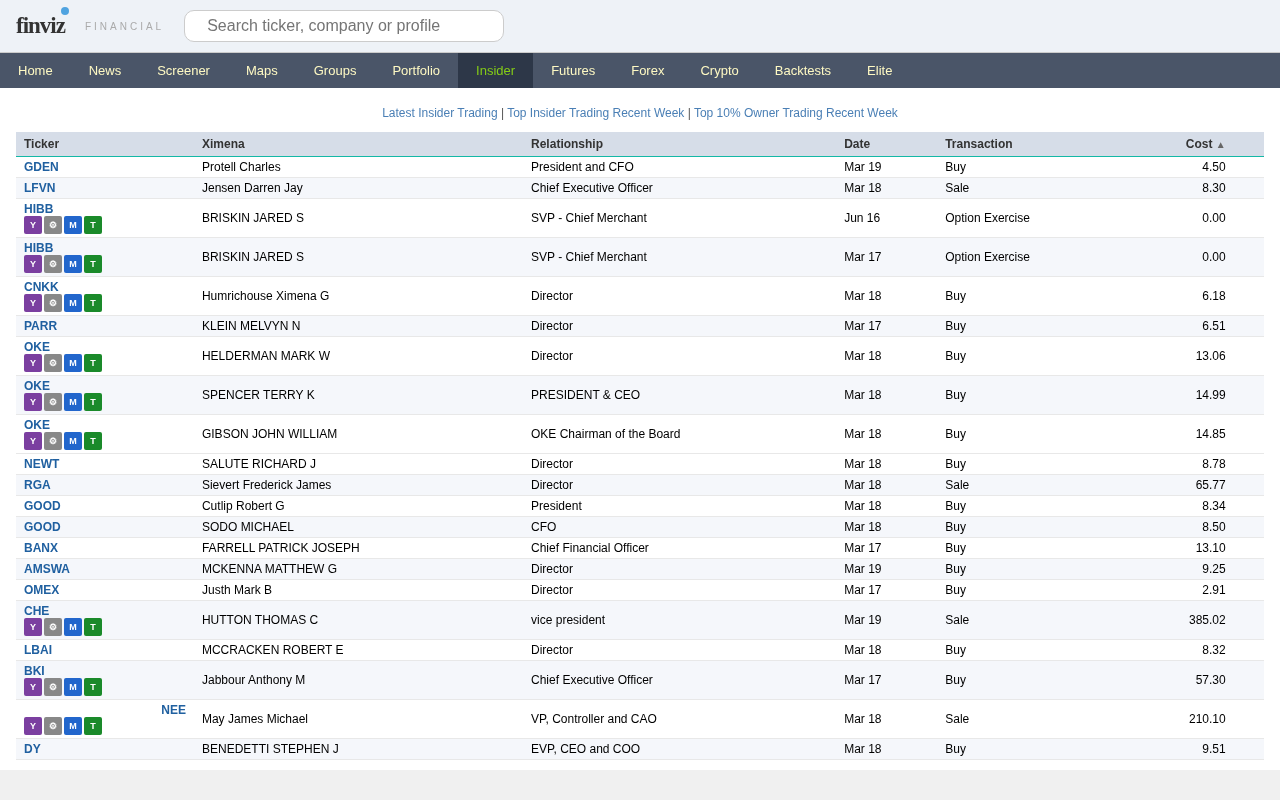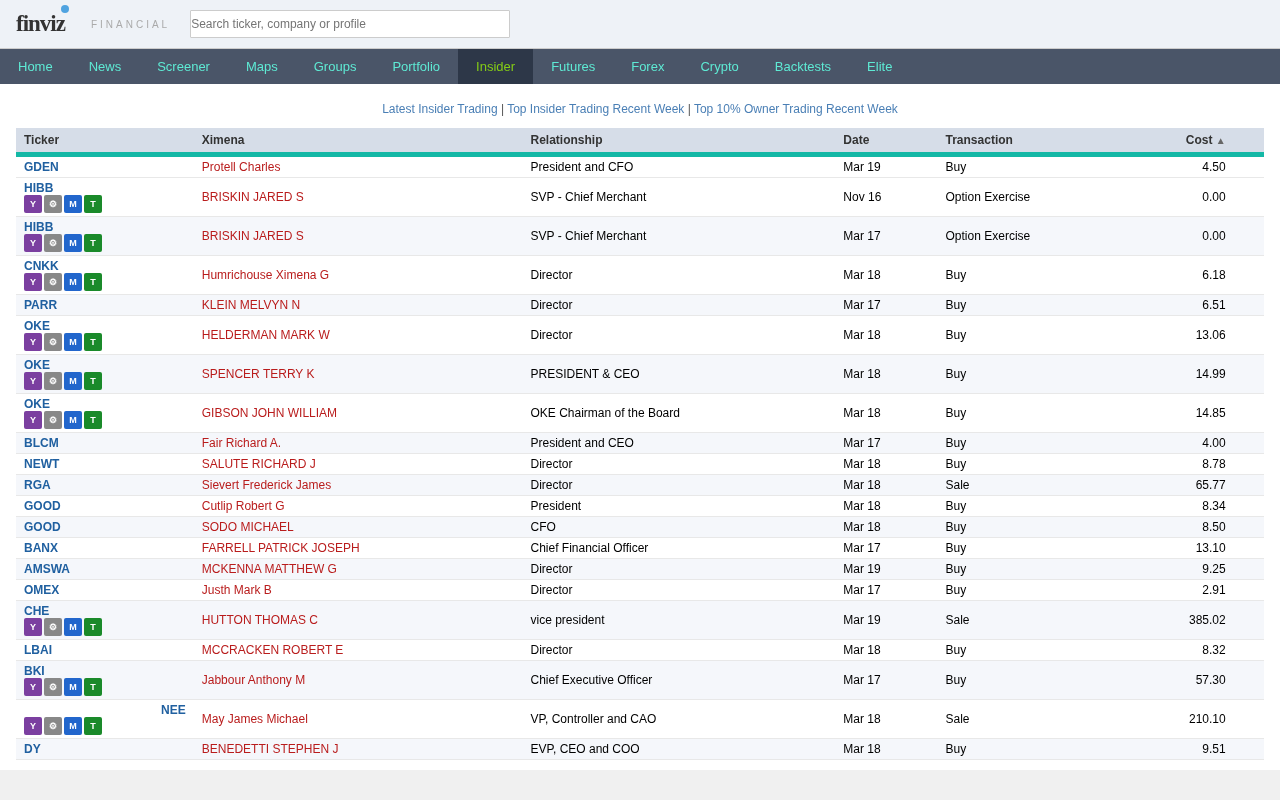--- a/index.html
+++ b/index.html
@@ -31,21 +31,21 @@
     }
 
     
     #navbar {
       background: #4a5568;
       display: flex;
       align-items: stretch;
     }
     .nav-item {
       padding: 10px 18px;
-      color: #5eead4;
+      color: #fef9c3;
       font-size: 13px;
       cursor: pointer;
       text-decoration: none;
       display: flex;
       align-items: center;
     }
     .nav-item.active { background: #2d3748; color: #84cc16; }
 
     
     #content {
@@ -69,35 +69,35 @@
       border-collapse: collapse;
       margin-top: 4px;
     }
     #insider-table th {
       background: #d6dde8;
       text-align: left;
       padding: 5px 8px;
       font-size: 12px;
       font-weight: bold;
       color: #333;
-      border-bottom: 5px solid #14b8a6;
+      border-bottom: 1px solid #14b8a6;
       white-space: nowrap;
     }
     #insider-table th.right { text-align: right; }
     #insider-table td {
       padding: 3px 8px;
       border-bottom: 1px solid #e8e8e8;
       font-size: 12px;
       vertical-align: middle;
     }
     .row-white { background: #ffffff; }
     .row-light { background: #f5f7fb; }
 
     .ticker-link { color: #2060a0; font-weight: bold; text-decoration: none; }
-    .owner-link { color: #b91c1c; text-decoration: none; }
+    .owner-link { color: #000000; text-decoration: none; }
 
     .icon-group { display: flex; gap: 2px; align-items: center; }
     .icon-btn {
       display: inline-flex; align-items: center; justify-content: center;
       width: 18px; height: 18px;
       border-radius: 2px;
       font-size: 9px;
       font-weight: bold;
       cursor: pointer;
     }
@@ -112,23 +112,23 @@
     .sort-icon { color: #666; font-size: 10px; }
   </style>
 </head>
 <body>
 
 <div id="header">
   <div id="logo">
     <span style="font-size:23px;font-weight:bold;color:#333;font-family:Georgia,serif;letter-spacing:-1px;">
       fin<span style="position:relative;">viz<span style="display:inline-block;width:8px;height:8px;background:#4fa3e0;border-radius:50%;position:absolute;top:-6px;right:-4px;"></span></span>
     </span>
-    <span style="font-size:10px;color:#aaa;letter-spacing:3px;margin-left:18px;">FINANCIAL</span>
+    <span style="font-size:10px;color:#aaa;letter-spacing:3px;margin-left:12px;">FINANCIAL</span>
   </div>
-  <input type="text" id="search-bar" style="padding: 6px 0; border: 1px solid rgb(204, 204, 204); border-radius: 1px; font-size: 12px; color: rgb(153, 153, 153); background: white; width: 300px;" placeholder="Search ticker, company or profile">
+  <input type="text" id="search-bar" style="padding: 6px 22px; border: 1px solid rgb(204, 204, 204); border-radius: 10px; font-size: 16px; color: rgb(153, 153, 153); background: white; width: 300px;" placeholder="Search ticker, company or profile">
 </div>
 
 <nav id="navbar">
 <a href="#" class="nav-item">Home</a>
     <a href="#" class="nav-item">News</a>
     <a href="#" class="nav-item">Screener</a>
     <a href="#" class="nav-item">Maps</a>
     <a href="#" class="nav-item">Groups</a>
     <a href="#" class="nav-item">Portfolio</a>
     <a href="#" class="nav-item active">Insider</a>
@@ -162,30 +162,39 @@
     <tbody id="table-body">
     <tr class="row-white">
           <td><a href="#" class="ticker-link">GDEN</a></td>
           <td><a href="#" class="owner-link">Protell Charles</a></td>
           <td>President and CFO</td>
           <td class="date-col">Mar 19</td>
           <td>Buy</td>
           <td class="cost-right">4.50</td>
           <td></td>
         </tr>
+        <tr class="row-light">
+          <td><a href="#" class="ticker-link">LFVN</a></td>
+          <td><a href="#" class="owner-link">Jensen Darren Jay</a></td>
+          <td>Chief Executive Officer</td>
+          <td class="date-col">Mar 18</td>
+          <td>Sale</td>
+          <td class="cost-right">8.30</td>
+          <td></td>
+        </tr>
         <tr class="row-white">
           <td style="white-space: nowrap;"><a href="#" class="ticker-link">HIBB</a><br><div class="icon-group">
               <span class="icon-btn icon-y">Y</span>
               <span class="icon-btn icon-c">⚙</span>
               <span class="icon-btn icon-m">M</span>
               <span class="icon-btn icon-t">T</span>
             </div></td>
           <td><a href="#" class="owner-link">BRISKIN JARED S</a></td>
           <td>SVP - Chief Merchant</td>
-          <td class="date-col">Nov 16</td>
+          <td class="date-col">Jun 16</td>
           <td>Option Exercise</td>
           <td class="cost-right">0.00</td>
           <td></td>
         </tr>
         <tr class="row-light">
           <td style="white-space: nowrap;"><a href="#" class="ticker-link">HIBB</a><br><div class="icon-group">
               <span class="icon-btn icon-y">Y</span>
               <span class="icon-btn icon-c">⚙</span>
               <span class="icon-btn icon-m">M</span>
               <span class="icon-btn icon-t">T</span>
@@ -255,29 +264,20 @@
               <span class="icon-btn icon-m">M</span>
               <span class="icon-btn icon-t">T</span>
             </div></td>
           <td><a href="#" class="owner-link">GIBSON JOHN WILLIAM</a></td>
           <td>OKE Chairman of the Board</td>
           <td class="date-col">Mar 18</td>
           <td>Buy</td>
           <td class="cost-right">14.85</td>
           <td></td>
         </tr>
-        <tr class="row-light">
-          <td><a href="#" class="ticker-link">BLCM</a></td>
-          <td><a href="#" class="owner-link">Fair Richard A.</a></td>
-          <td>President and CEO</td>
-          <td class="date-col">Mar 17</td>
-          <td>Buy</td>
-          <td class="cost-right">4.00</td>
-          <td></td>
-        </tr>
         <tr class="row-white">
           <td><a href="#" class="ticker-link">NEWT</a></td>
           <td><a href="#" class="owner-link">SALUTE RICHARD J</a></td>
           <td>Director</td>
           <td class="date-col">Mar 18</td>
           <td>Buy</td>
           <td class="cost-right">8.78</td>
           <td></td>
         </tr>
         <tr class="row-light">

